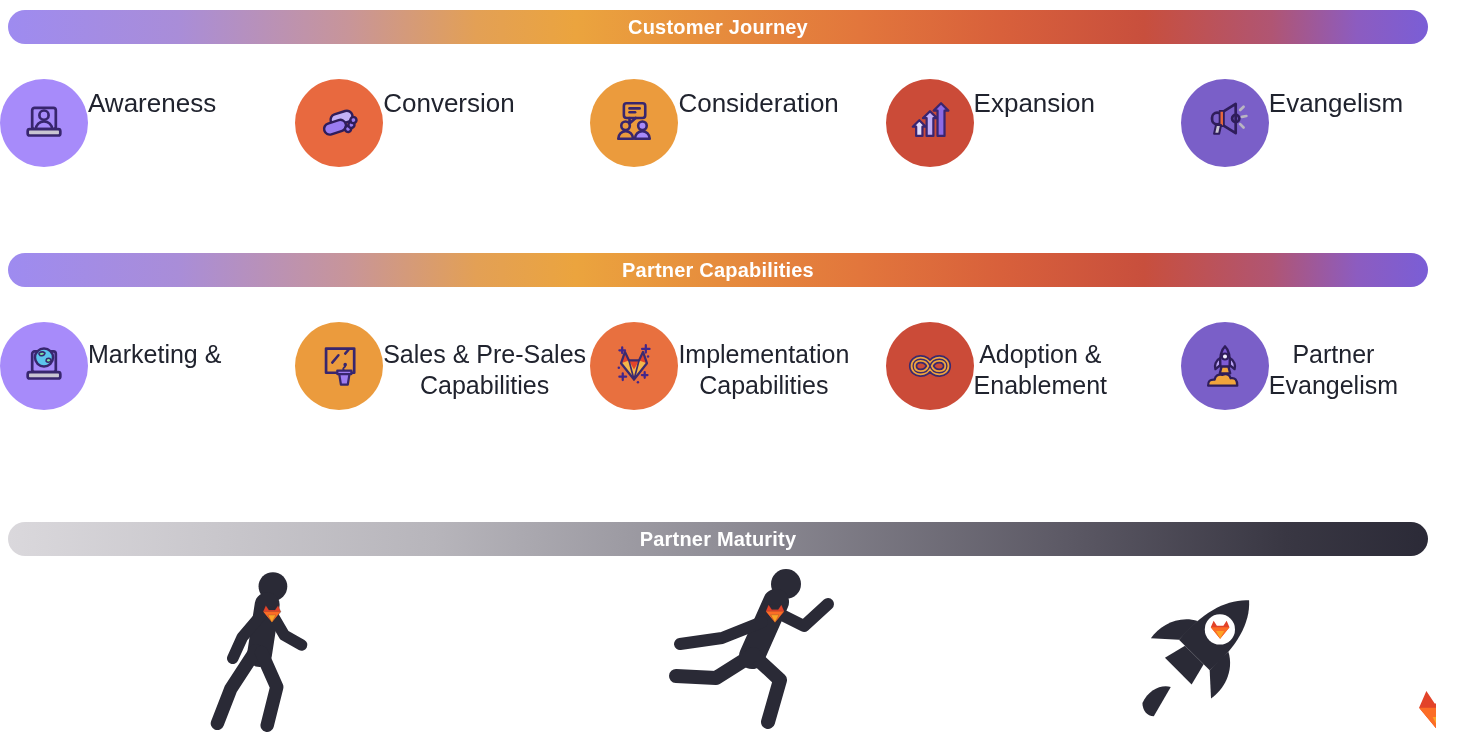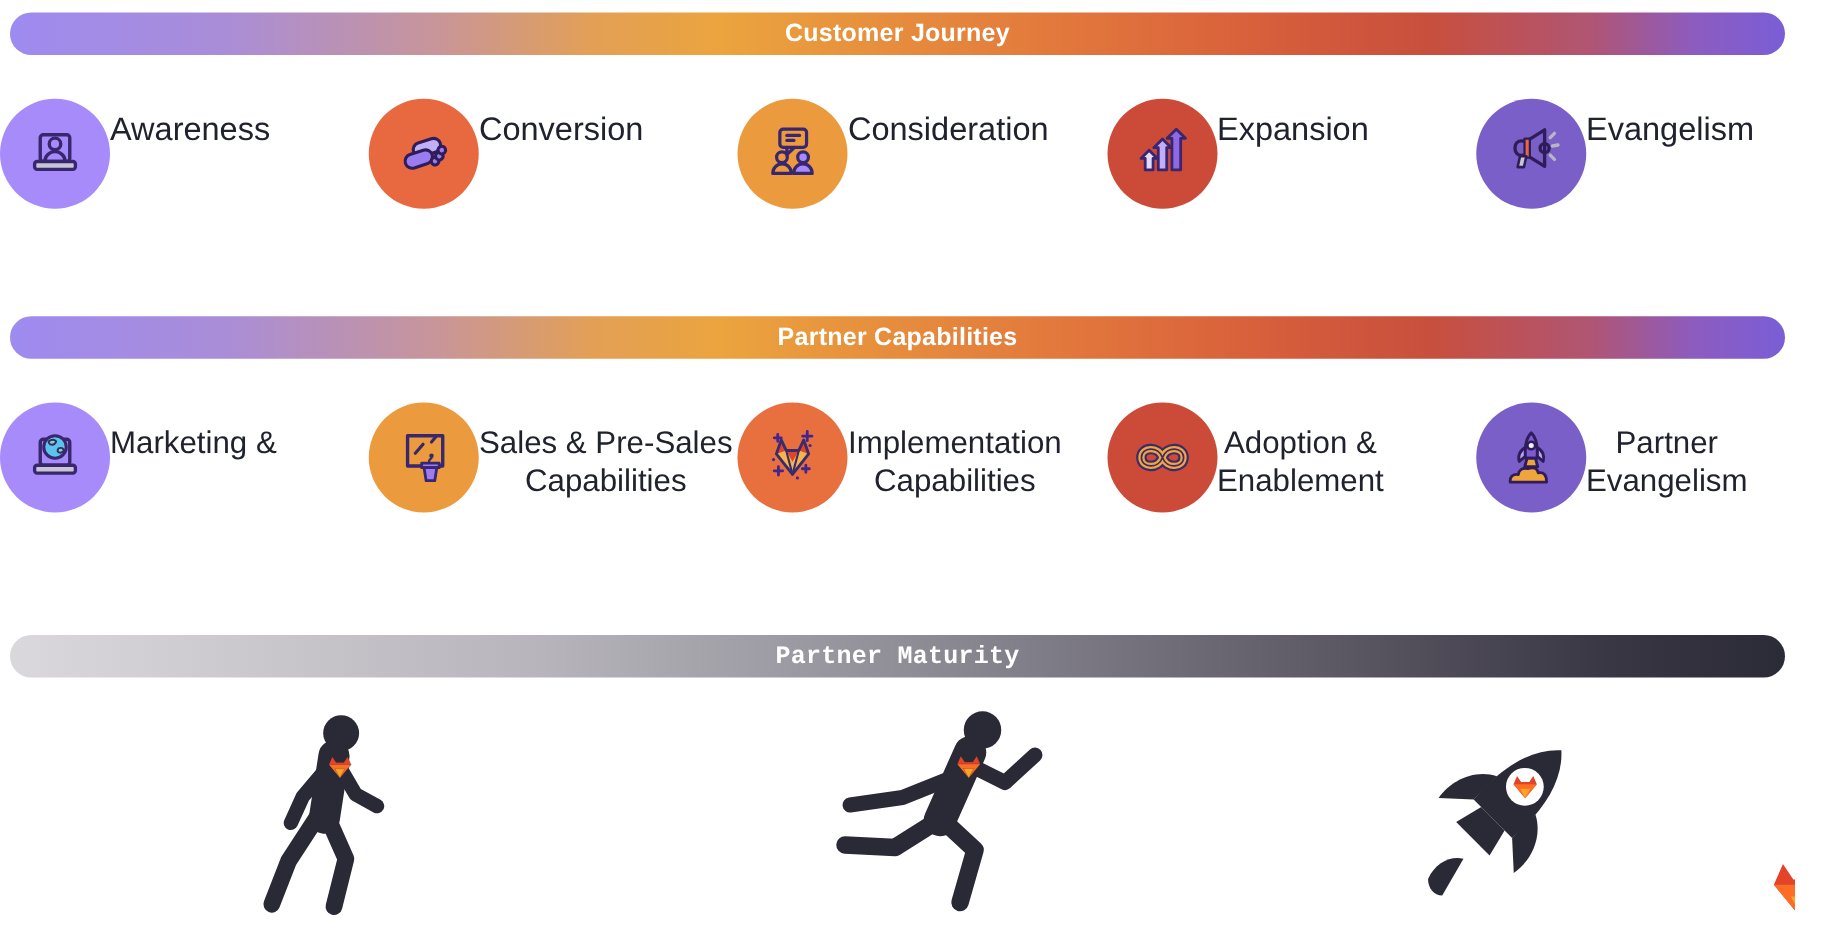--- a/index.html
+++ b/index.html
@@ -9,23 +9,22 @@
     position:absolute; left:8px; right:8px; height:34px; border-radius:17px;
     display:flex; align-items:center; justify-content:center;
     color:#ffffff; font-weight:bold; font-size:20px; letter-spacing:.2px;
   }
   .banner-journey, .banner-capabilities {
     background:linear-gradient(90deg,#9e8bf0 0%,#a98dd8 12%,#c89599 24%,#e3a055 33%,#eba43e 40%,#e68c3d 50%,#e2763c 60%,#d8603b 70%,#c84f3d 80%,#b05573 89%,#8c5cc0 95%,#7a5ed6 100%);
   }
   .banner-journey      { top:10px; }
   .banner-capabilities { top:253px; }
   .banner-maturity {
-    top:508px;
+    top:522px;
     background:linear-gradient(90deg,#dad8dc 0%,#b7b5bb 30%,#908e97 50%,#5b5864 75%,#393743 90%,#2b2a37 100%);
-    font-family:Liberation Mono, monospace;
   }
 
   .stage-row {
     position:absolute; left:0; width:1476px;
     display:grid; grid-template-columns:repeat(5,1fr);
   }
   .row-journey      { top:79px; }
   .row-capabilities { top:322px; }
   .stage { display:flex; align-items:flex-start; }
   .circle {

